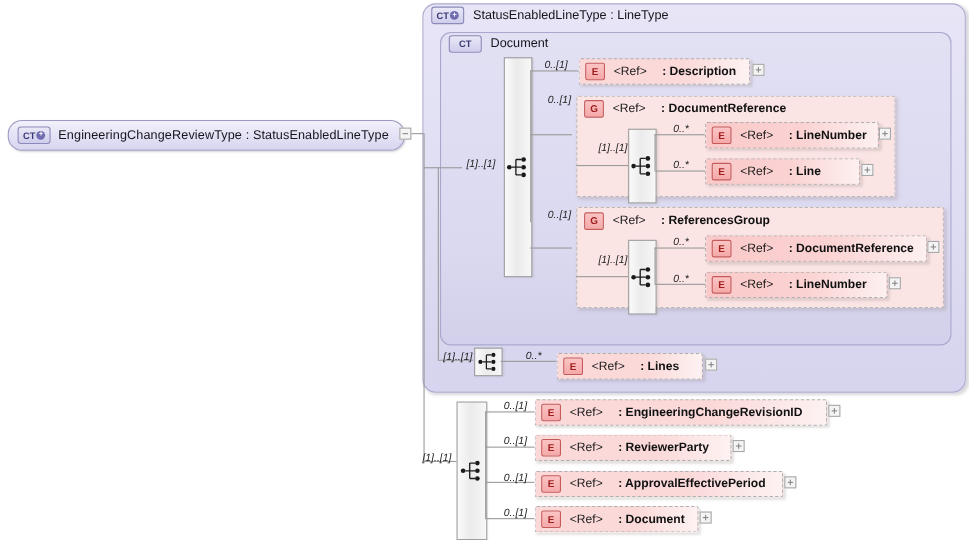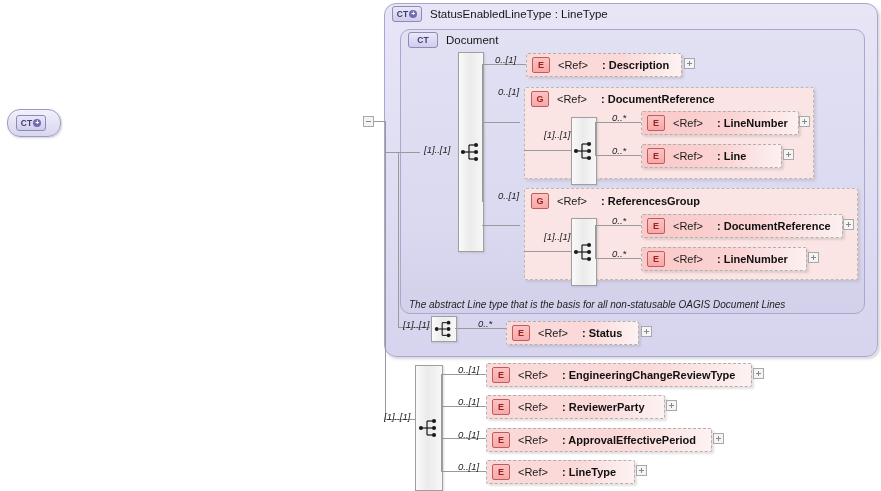--- a/index.html
+++ b/index.html
@@ -247,27 +247,27 @@
   </div>
 
   <div class="box-inner" style="left:400px; top:29px; width:463px; height:283px;"></div>
   <div class="box-title" style="left:408px; top:32px; height:16px;">
     <span class="badge-ct">
       <span>CT</span>
     </span>
     <span class="lbl">Document</span>
   </div>
 
-  <div class="annot" style="left:409px; top:299px;">The abstract Line type that is the basis for all non-statusable OAGIS Document Lines</div>
 
   <div class="ct-root" style="left:7px; top:109px; height:26px;">
     <span class="badge-ct">
       <span>CT</span>
         <span class="plus">+</span>
     </span>
+    <span class="lbl">EngineeringChangeReviewType : StatusEnabledLineType</span>
   </div>
 
   <div class="collapser" style="left:363px; top:116px;"></div>
 
   <div class="line-h" style="left:374px; top:121px; width:11px;"></div>
 
   <div class="line-v" style="left:385px; top:121px; height:298px;"></div>
 
   <div class="line-h" style="left:385px; top:152px; width:13px;"></div>
 
@@ -409,21 +409,21 @@
       <circle cx="16" cy="4" r="2.1" fill="#1a1a1a"></circle>
       <circle cx="16" cy="11" r="2.1" fill="#1a1a1a"></circle>
       <circle cx="16" cy="18" r="2.1" fill="#1a1a1a"></circle>
     </svg>
   </div>
   <div class="line-h" style="left:455px; top:328px; width:51px;"></div>
   <div class="card" style="left:478px; top:318px;">0..*</div>
   <div class="node" style="left:506px; top:321px; width:131px;">
     <span class="badge-e">E</span>
     <span class="ref-txt">&lt;Ref&gt;</span>
-    <span class="name-txt">: Status</span>
+    <span class="name-txt">: Lines</span>
   </div>
   <div class="expander" style="left:641px; top:326px;"></div>
 
   <div class="card" style="left:384px; top:411px;">[1]..[1]</div>
   <div class="seqbox" style="left:415px; top:365px; width:26px; height:124px;">
     <svg width="22" height="22" viewBox="0 0 22 22">
       <circle cx="3" cy="11" r="2.1" fill="#1a1a1a"></circle>
       <line x1="5" y1="11" x2="9" y2="11" stroke="#1a1a1a" stroke-width="1.2"></line>
       <line x1="9" y1="4" x2="9" y2="18" stroke="#1a1a1a" stroke-width="1.2"></line>
       <line x1="9" y1="4" x2="14" y2="4" stroke="#1a1a1a" stroke-width="1.2"></line>
@@ -438,21 +438,21 @@
   <div class="line-v" style="left:441px; top:374px; height:97px;"></div>
   <div class="line-h" style="left:441px; top:374px; width:45px;"></div>
   <div class="line-h" style="left:441px; top:406px; width:45px;"></div>
   <div class="line-h" style="left:441px; top:438px; width:45px;"></div>
   <div class="line-h" style="left:441px; top:471px; width:45px;"></div>
 
   <div class="card" style="left:458px; top:364px;">0..[1]</div>
   <div class="node" style="left:486px; top:363px; width:264px;">
     <span class="badge-e">E</span>
     <span class="ref-txt">&lt;Ref&gt;</span>
-    <span class="name-txt">: EngineeringChangeReviewType</span>
+    <span class="name-txt">: EngineeringChangeRevisionID</span>
   </div>
   <div class="expander" style="left:753px; top:368px;"></div>
 
   <div class="card" style="left:458px; top:396px;">0..[1]</div>
   <div class="node" style="left:486px; top:395px; width:177px;">
     <span class="badge-e">E</span>
     <span class="ref-txt">&lt;Ref&gt;</span>
     <span class="name-txt">: ReviewerParty</span>
   </div>
   <div class="expander" style="left:666px; top:400px;"></div>
@@ -462,17 +462,17 @@
     <span class="badge-e">E</span>
     <span class="ref-txt">&lt;Ref&gt;</span>
     <span class="name-txt">: ApprovalEffectivePeriod</span>
   </div>
   <div class="expander" style="left:713px; top:433px;"></div>
 
   <div class="card" style="left:458px; top:461px;">0..[1]</div>
   <div class="node" style="left:486px; top:460px; width:147px;">
     <span class="badge-e">E</span>
     <span class="ref-txt">&lt;Ref&gt;</span>
-    <span class="name-txt">: LineType</span>
+    <span class="name-txt">: Document</span>
   </div>
   <div class="expander" style="left:636px; top:465px;"></div>
 
 </div>
 
 </body></html>

